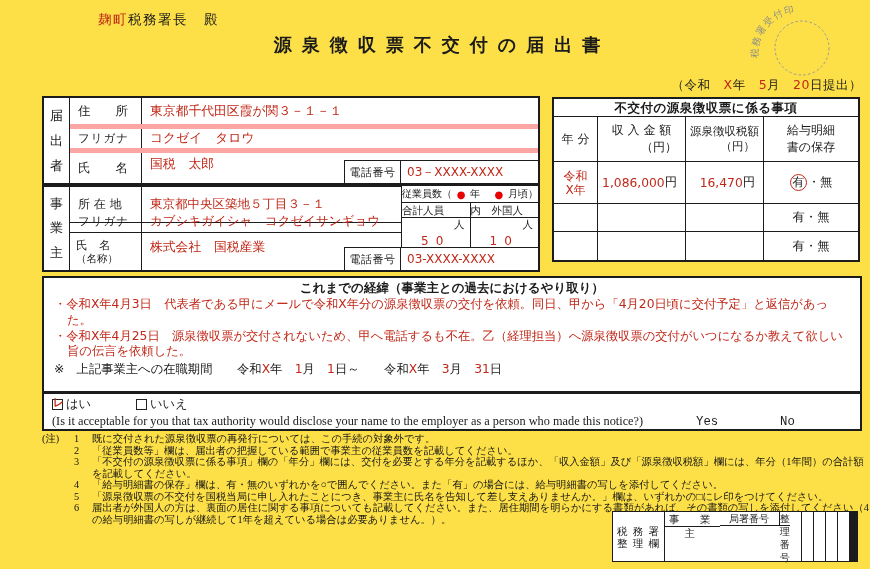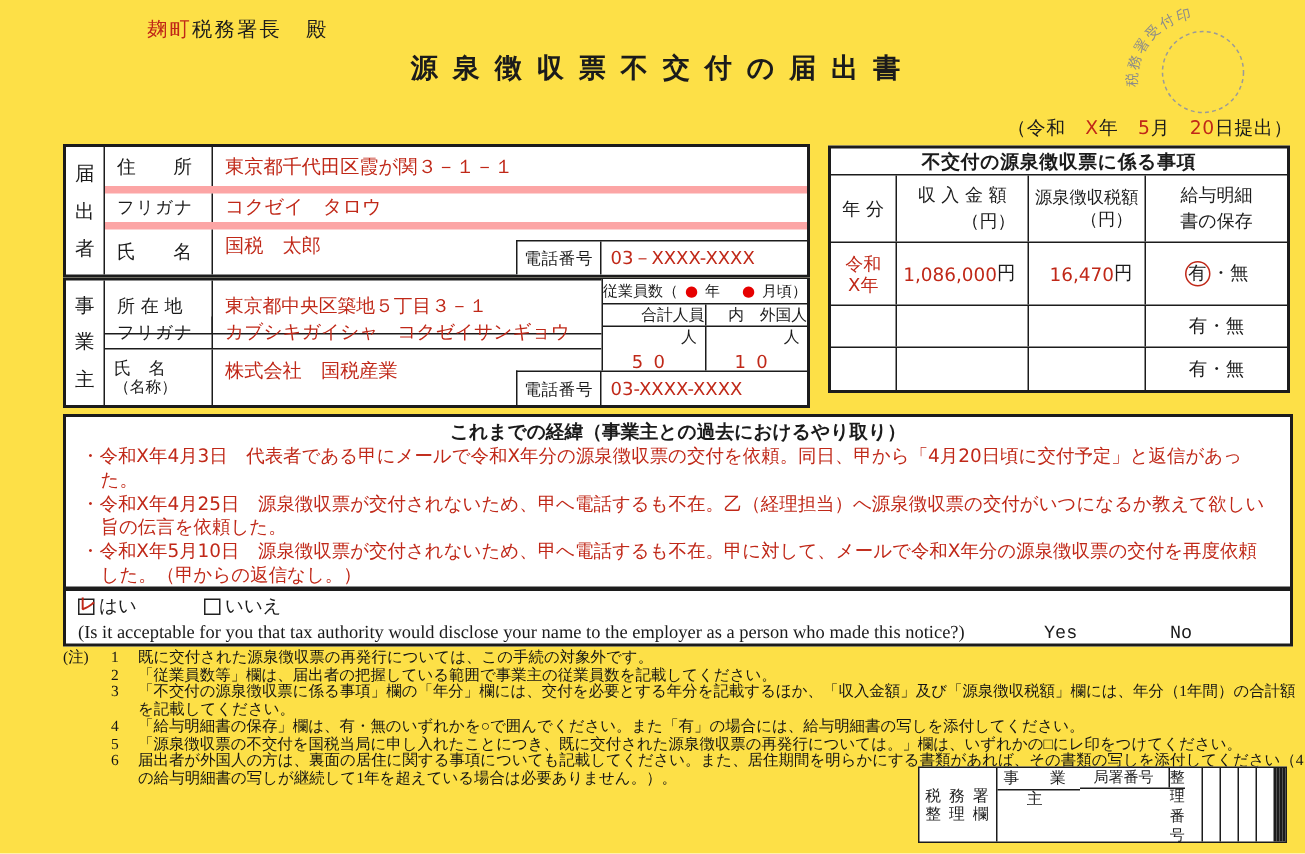--- a/index.html
+++ b/index.html
@@ -39,21 +39,21 @@
   .employer { left: 42px; top: 185px; width: 498px; height: 87px; }
   .emp-main { flex: 1; position: relative; }
   .erow { position: absolute; display: flex; border-bottom: 1px solid #1c1c1c; }
   .erow1 { left: 0; top: 0; right: 127px; height: 36px; }
   .erow2 { left: 0; top: 24px; right: 137px; height: 22px; }
   .erow3 { left: 0; top: 46px; right: 0; bottom: 0; border-bottom: none; }
   .name-label { width: 72px; border-right: 1px solid #1c1c1c; display: flex; flex-direction: column; justify-content: center; padding-left: 6px; font-size: 11.5px; line-height: 13px; flex-shrink: 0; }
   .emp-table { position: absolute; right: 0; top: -1px; width: 137px; height: 66px; border-left: 1px solid #1c1c1c; border-bottom: 1px solid #1c1c1c; background: #fff; }
   .et-title { height: 17px; border-bottom: 1px solid #1c1c1c; display: flex; align-items: center; justify-content: space-between; font-size: 10px; white-space: nowrap; }
   .et-heads { height: 15px; border-bottom: 1px solid #1c1c1c; display: flex; font-size: 10.5px; }
-  .et-heads div { flex: 1; text-align: right; line-height: 14px; }
+  .et-heads div { flex: 1; text-align: left; line-height: 14px; }
   .et-heads .b { border-right: 1px solid #1c1c1c; }
   .et-vals { display: flex; height: 31px; }
   .et-cell { flex: 1; position: relative; }
   .et-cell.b { border-right: 1px solid #1c1c1c; }
   .et-unit { position: absolute; top: 0px; right: 5px; font-size: 10.5px; }
   .et-num { position: absolute; bottom: 1px; left: 0; right: 0; text-align: center; font-size: 12px; letter-spacing: 7px; }
 
   
   .wh-panel { left: 552px; top: 97px; width: 308px; height: 165px; }
   .wh-title { height: 18px; line-height: 17px; border-bottom: 1px solid #1c1c1c; text-align: center; font-weight: bold; font-size: 12.5px; letter-spacing: 0.5px; }
@@ -260,21 +260,20 @@
       <div class="wc wc2"></div>
       <div class="wc wc3"></div>
       <div class="wc wc4">有・無</div>
     </div>
   </div>
 
   <div class="abs box history">
     <div class="h-title">これまでの経緯（事業主との過去におけるやり取り）</div>
     <div class="h-bullet">・令和X年4月3日　代表者である甲にメールで令和X年分の源泉徴収票の交付を依頼。同日、甲から「4月20日頃に交付予定」と返信があった。</div>
     <div class="h-bullet">・令和X年4月25日　源泉徴収票が交付されないため、甲へ電話するも不在。乙（経理担当）へ源泉徴収票の交付がいつになるか教えて欲しい旨の伝言を依頼した。</div>
-    <div class="h-bullet">・令和X年5月10日　源泉徴収票が交付されないため、甲へ電話するも不在。甲に対して、メールで令和X年分の源泉徴収票の交付を再度依頼した。（甲からの返信なし。）</div>
     <div class="h-tenure">
       <span>※　上記事業主への在職期間　　</span><span>令和</span><span class="red">X</span><span>年　</span><span class="red">1</span><span>月　</span><span class="red">1</span><span>日～　　</span><span>令和</span><span class="red">X</span><span>年　</span><span class="red">3</span><span>月　</span><span class="red">31</span><span>日</span>
     </div>
   </div>
 
   <div class="abs box consent">
     <div class="c-row">
       <div class="opt-group">
         <span class="opt">
           <span class="cbox">
@@ -314,21 +313,21 @@
       <span class="n-text">「不交付の源泉徴収票に係る事項」欄の「年分」欄には、交付を必要とする年分を記載するほか、「収入金額」及び「源泉徴収税額」欄には、年分（1年間）の合計額を記載してください。</span>
     </div>
     <div class="note">
       <span class="n-pre"></span>
       <span class="n-num">4</span>
       <span class="n-text">「給与明細書の保存」欄は、有・無のいずれかを○で囲んでください。また「有」の場合には、給与明細書の写しを添付してください。</span>
     </div>
     <div class="note">
       <span class="n-pre"></span>
       <span class="n-num">5</span>
-      <span class="n-text">「源泉徴収票の不交付を国税当局に申し入れたことにつき、既に交付された源泉徴収票の再発行については。」欄は、いずれかの□にレ印をつけてください。</span>
+      <span class="n-text">「源泉徴収票の不交付を国税当局に申し入れたことにつき、事業主に氏名を告知して差し支えありませんか。」欄は、いずれかの□にレ印をつけてください。</span>
     </div>
     <div class="note">
       <span class="n-pre"></span>
       <span class="n-num">6</span>
       <span class="n-text">届出者が外国人の方は、裏面の居住に関する事項についても記載してください。また、居住期間を明らかにする書類があれば、その書類の写しを添付してください（4の給与明細書の写しが継続して1年を超えている場合は必要ありません。）。</span>
     </div>
   </div>
 
   <div class="abs office-table">
     <div class="ot-left">

